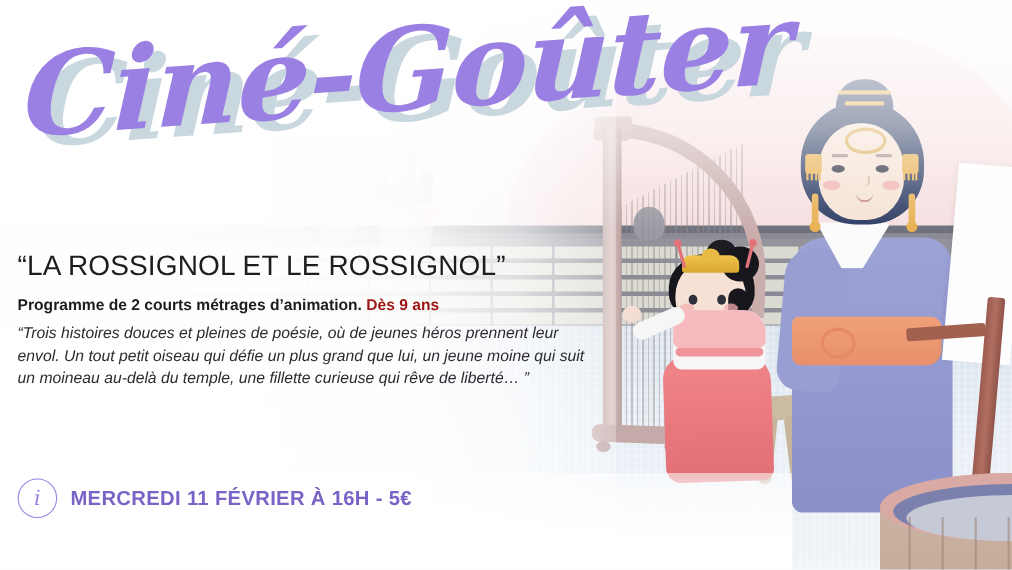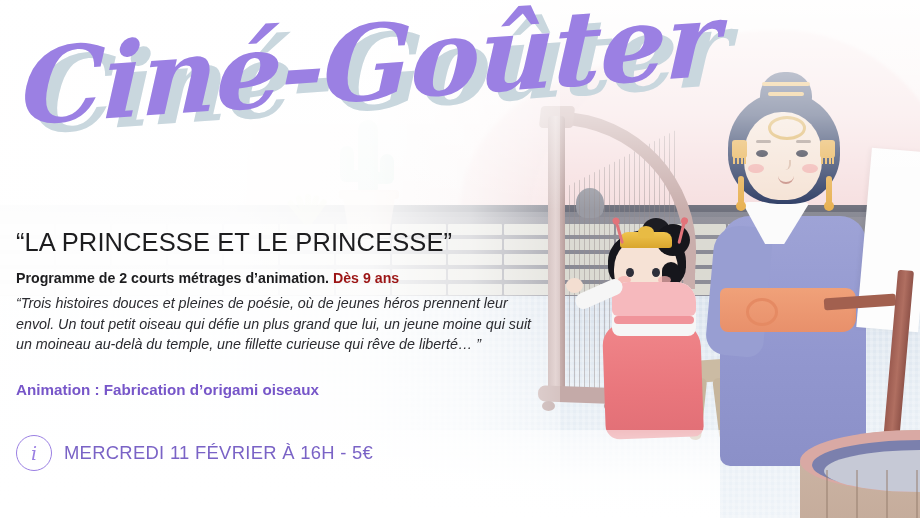--- a/index.html
+++ b/index.html
@@ -338,21 +338,21 @@
   .info-row{
     position:absolute;left:16px;top:435px;display:flex;align-items:center;gap:12px;
   }
   .info-icon{
     width:34px;height:34px;border-radius:50%;border:1.6px solid #9b80e3;
     display:flex;align-items:center;justify-content:center;
     color:#9b80e3;font-size:19px;font-style:italic;
     font-family:"DejaVu Serif",serif;line-height:1;
   }
   .date-text{
-    font-size:18.4px;font-weight:400;color:#7a63c6;letter-spacing:.3px;white-space:nowrap;
+    font-size:18.4px;font-weight:700;color:#7a63c6;letter-spacing:.3px;white-space:nowrap;
   }
 </style>
 </head>
 <body>
 
 <div id="poster">
 
   <div class="illus">
 
     <div class="sky"></div>
@@ -554,30 +554,29 @@
     <div class="wash"></div>
     <div class="wash-top"></div>
     <div class="wash-bottom"></div>
   </div>
 
   <div class="title-wrap">
     <div class="title-shadow">Ciné-Goûter</div>
     <div class="title">Ciné-Goûter</div>
   </div>
 
-  <div class="film-title">“LA PRINCESSE ET LE PRINCESSE”</div>
+  <div class="film-title">“LA ROSSIGNOL ET LE ROSSIGNOL”</div>
 
   <div class="prog-line">
     <span>Programme de 2 courts métrages d’animation.</span>
     <span class="age">Dès 9 ans</span>
   </div>
 
   <div class="synopsis">“Trois histoires douces et pleines de poésie, où de jeunes héros prennent leur envol. Un tout petit oiseau qui défie un plus grand que lui, un jeune moine qui suit un moineau au-delà du temple, une fillette curieuse qui rêve de liberté… ”</div>
 
-  <div class="anim-line">Animation : Fabrication d’origami oiseaux</div>
 
 
   <div class="info-row">
     <div class="info-icon">i</div>
     <div class="date-text">MERCREDI 11 FÉVRIER À 16H  - 5€</div>
   </div>
 
 <div class="basin-stave" style="left: 826px;"></div>
     <div class="basin-stave" style="left: 856px;"></div>
     <div class="basin-stave" style="left: 886px;"></div>

